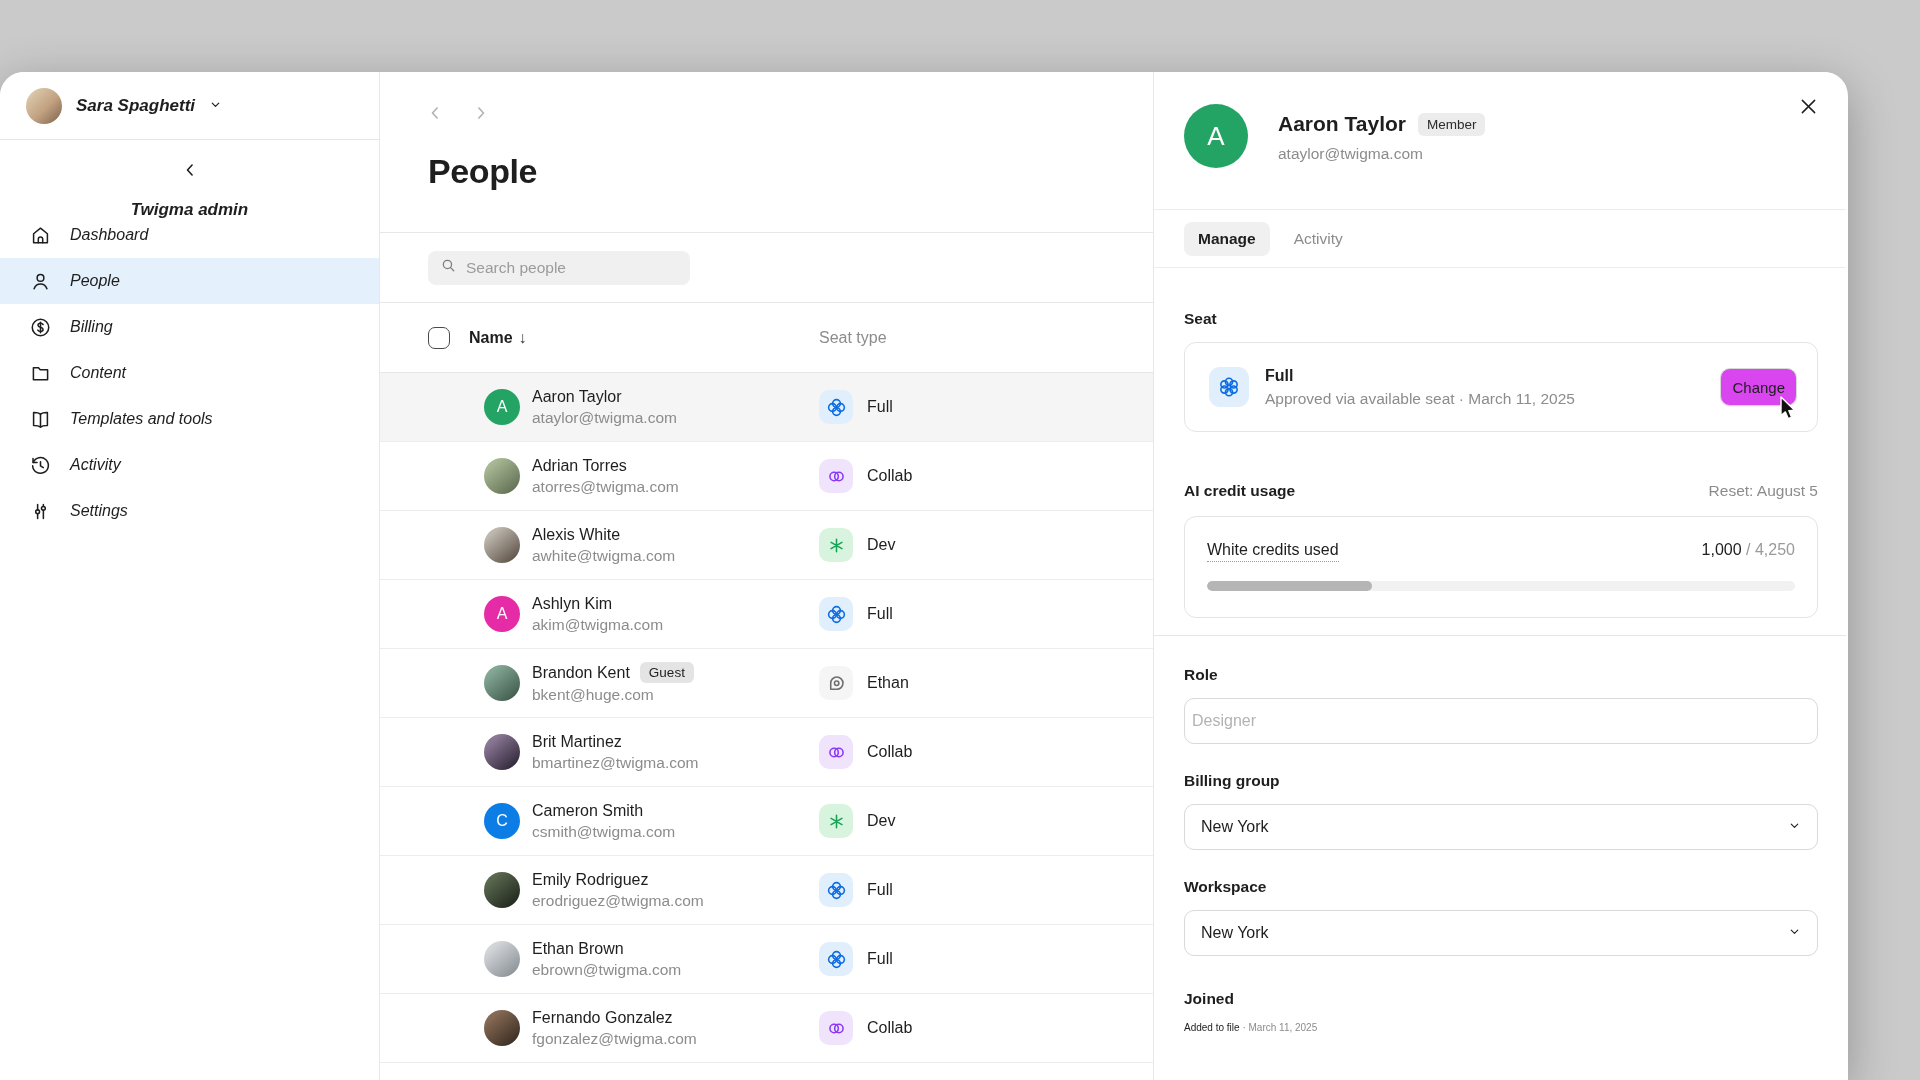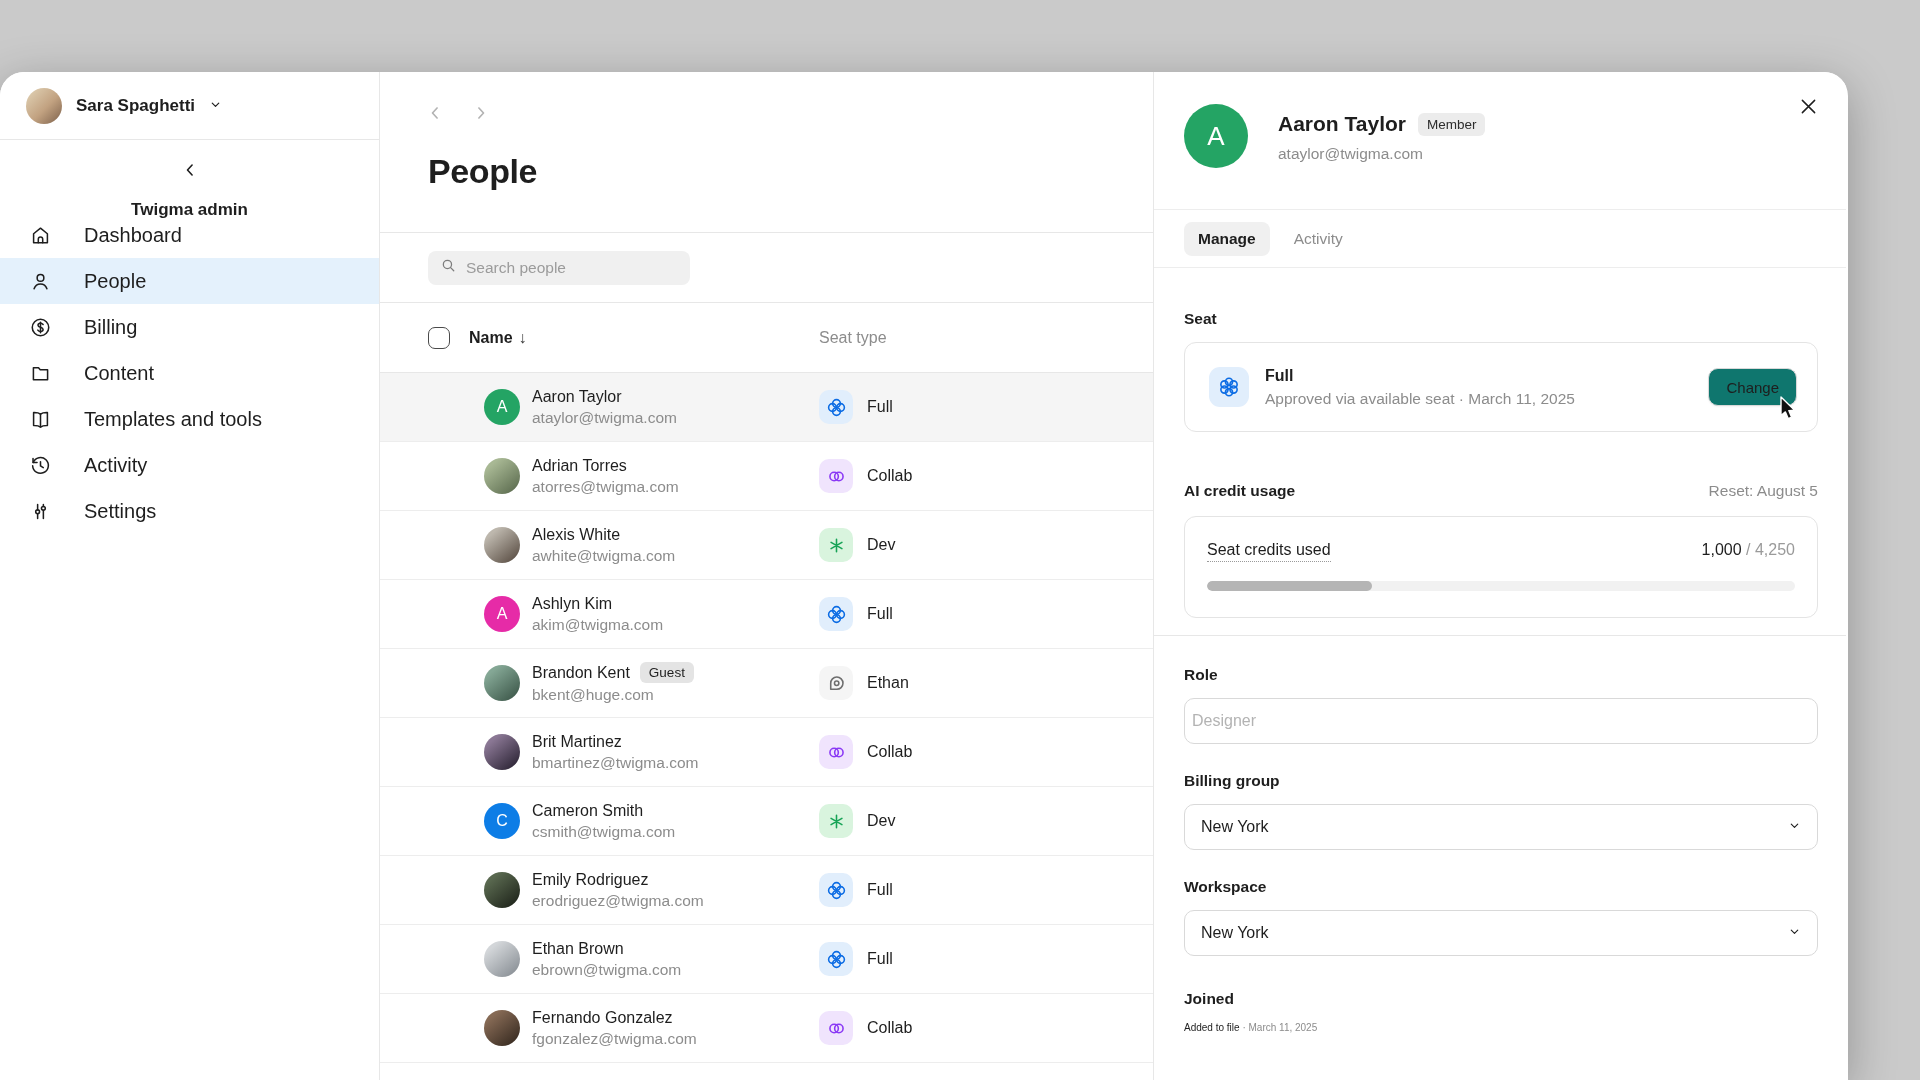--- a/index.html
+++ b/index.html
@@ -9,28 +9,28 @@
     background:#cacaca; color:#1e1e1e; position:relative;
     -webkit-font-smoothing:antialiased;
   }
   .window {
     position:absolute; left:0; top:72px; width:1848px; height:1008px;
     background:#fff; border-radius:24px 24px 0 0;
     box-shadow:0 12px 48px rgba(0,0,0,.28);
     display:flex; overflow:hidden;
   }
   
-  .sidebar { width:380px; flex:0 0 380px; border-right:1px solid #e7e7e7; background:#fff; }
+  .sidebar { width:380px; flex:0 0 380px; border-right:1px solid #e7e7e7; background:#fff;font-style:italic; }
   .user-row { height:68px; display:flex; align-items:center; gap:14px; padding:0 26px; border-bottom:1px solid #e7e7e7; cursor:default; }
   .user-avatar { width:36px; height:36px; border-radius:50%; background:radial-gradient(circle at 35% 30%, #e8dcc0 0 35%, #b59a79 70%, #7d6síntesis 100%); background:linear-gradient(135deg,#e3d5b8 0%,#c2a281 55%,#7b5f49 100%); flex:0 0 36px; }
   .user-name { font-size:17px; font-weight:700; }
   .side-nav { padding-top:18px; }
   .nav-back-row { height:48px; display:flex; align-items:center; gap:18px; padding:0 28px; margin-bottom:6px;flex-direction:column; }
   .nav-back-row .title { font-size:17px; font-weight:700; }
-  .nav-item { height:46px; display:flex; align-items:center; gap:32px; padding:0 28px; font-size:20px; cursor:pointer; }
+  .nav-item { height:46px; display:flex; align-items:center; gap:18px; padding:0 28px; font-size:16px; cursor:pointer; }
   .nav-item.active { background:#e4f1fc; }
   .nic { width:24px; height:24px; display:flex; align-items:center; justify-content:center; flex:0 0 24px; }
   .nic svg { display:block; }
   
   .main { width:773px; flex:0 0 773px; display:flex; flex-direction:column; background:#fff; }
   .main-top { height:161px; border-bottom:1px solid #e7e7e7; padding:28px 0 0 42px; }
   .nav-arrows { display:flex; gap:20px; align-items:center; }
   .arrow-btn { width:26px; height:26px; display:flex; align-items:center; justify-content:center; cursor:pointer; }
   .page-title { font-size:34px; font-weight:700; letter-spacing:-.4px; margin:26px 0 0 6px; }
   .search-block { height:70px; border-bottom:1px solid #e7e7e7; display:flex; align-items:center; padding-left:48px; }
@@ -66,21 +66,21 @@
   .tabs { height:58px; border-bottom:1px solid #ededed; display:flex; align-items:center; gap:10px; padding:0 30px; }
   .tab { font-size:15.5px; padding:8px 14px; border-radius:8px; cursor:pointer; color:#8c8c8c; }
   .tab.active { background:#f0f0f0; color:#1e1e1e; font-weight:700; }
   .panel-body { padding:42px 28px 0 30px; }
   .sec-label { font-size:15.5px; font-weight:700; color:#1e1e1e; }
   .seat-card { margin-top:14px; border:1px solid #e4e4e4; border-radius:12px; height:90px; display:flex; align-items:center; padding:0 20px 0 24px; }
   .seat-card .seat-ic { width:40px; height:40px; border-radius:11px; }
   .seat-card-info { margin-left:16px; flex:1; }
   .seat-card-title { font-size:16px; font-weight:700; }
   .seat-card-sub { font-size:15.5px; color:#8c8c8c; margin-top:5px; }
-  .change-btn { height:38px; padding:0 17px; background:#0f766e; border:1px solid #d9d9d9; border-radius:10px; font-size:15px; font-family:inherit; color:#1e1e1e; box-shadow:0 1px 2px rgba(0,0,0,.05); cursor:pointer; }
+  .change-btn { height:38px; padding:0 11px; background:#d946ef; border:1px solid #d9d9d9; border-radius:10px; font-size:15px; font-family:inherit; color:#1e1e1e; box-shadow:0 1px 2px rgba(0,0,0,.05); cursor:pointer; }
   .ai-head { margin-top:50px; display:flex; justify-content:space-between; align-items:baseline; }
   .ai-reset { font-size:15.5px; color:#8c8c8c; }
   .ai-card { margin-top:16px; border:1px solid #e4e4e4; border-radius:12px; padding:24px 22px 26px 22px; }
   .ai-row { display:flex; justify-content:space-between; align-items:baseline; }
   .ai-metric { font-size:16px; color:#1e1e1e; border-bottom:1.5px dotted #9a9a9a; padding-bottom:2px; }
   .ai-vals { font-size:16px; }
   .ai-used { color:#1e1e1e; }
   .ai-total { color:#9a9a9a; }
   .bar { margin-top:19px; height:10px; border-radius:5px; background:#f1f1f1; overflow:hidden; }
   .bar-fill { height:100%; border-radius:5px; background:#b5b5b5; }
@@ -439,21 +439,21 @@
         </div>
         <button class="change-btn">Change</button>
       </div>
 
       <div class="ai-head">
         <span class="sec-label">AI credit usage</span>
         <span class="ai-reset">Reset: August 5</span>
       </div>
       <div class="ai-card">
         <div class="ai-row">
-          <span class="ai-metric">Seat credits used</span>
+          <span class="ai-metric">White credits used</span>
           <span class="ai-vals"><span class="ai-used">1,000</span><span class="ai-total"> / </span><span class="ai-total">4,250</span></span>
         </div>
         <div class="bar">
             <div class="bar-fill" id="ai-bar-fill" style="width: 28%;"></div>
           </div>
       </div>
     </div>
 
     <div class="panel-divider"></div>
 

